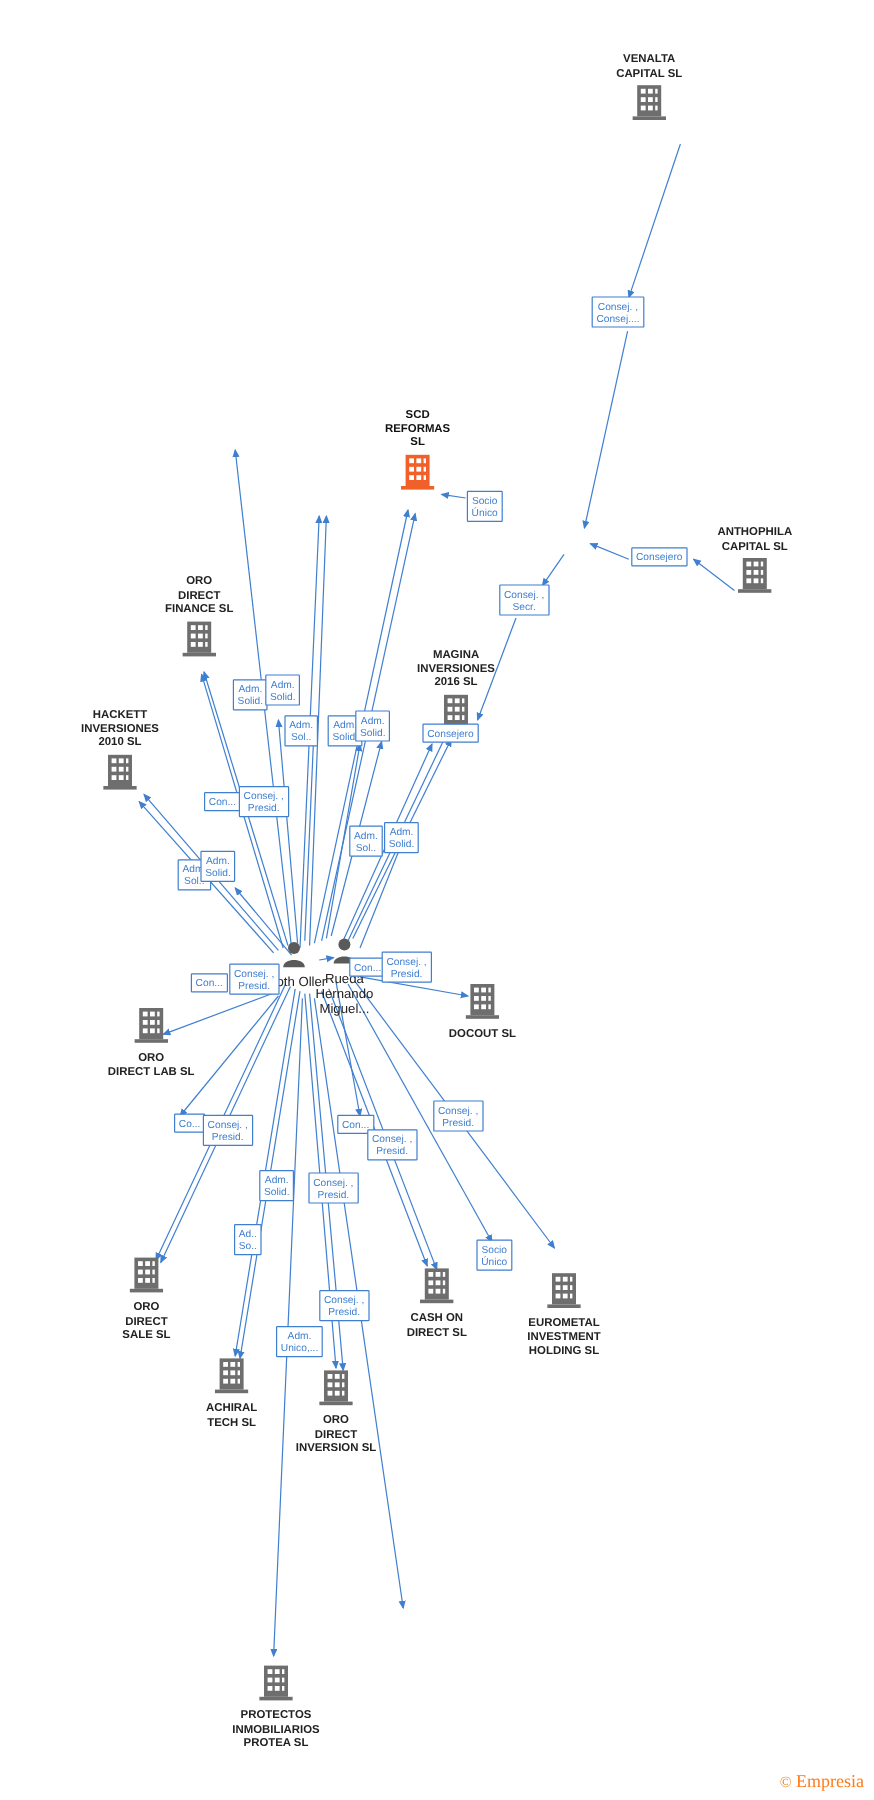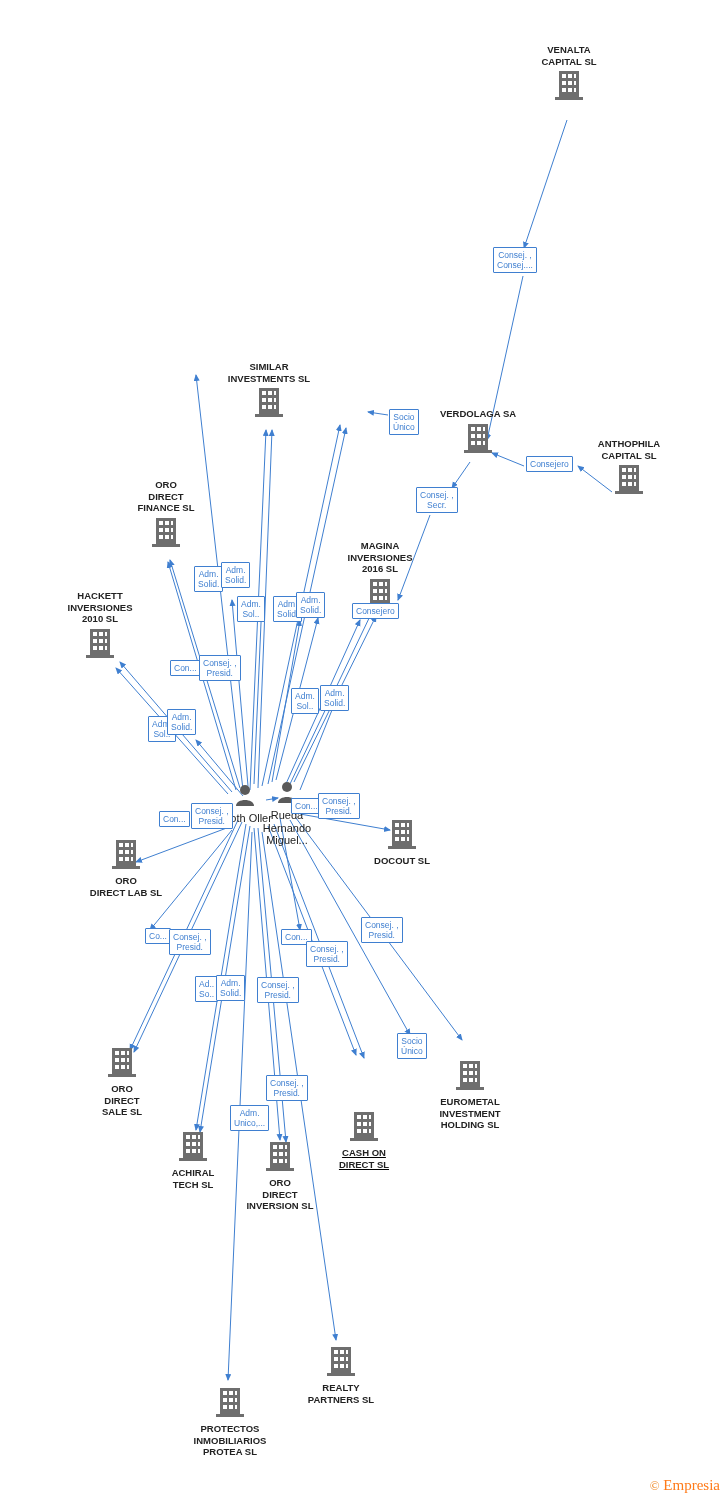--- a/index.html
+++ b/index.html
@@ -135,21 +135,21 @@
       <path d="M296,818 L462,1040"></path>
       <path d="M232,826 L136,862"></path>
       <path d="M300,814 L390,830"></path>
       <path d="M252,832 L228,1380"></path>
       <path d="M262,832 L336,1340"></path>
       <path d="M232,830 L150,930"></path>
       <path d="M280,818 L300,930"></path>
     </g>
   </svg>
 
-  <div class="node label-top" style="left:569px; top:44px;">
+  <div class="node label-top" style="left:541px; top:44px;">
     <span class="label">VENALTA
 CAPITAL  SL</span>
     <span class="glyph">
       <svg width="28" height="32" viewBox="0 0 28 32">
           <rect x="4" y="2" width="20" height="26" fill="#6e6e6e"></rect>
           <rect x="0" y="28" width="28" height="3" fill="#6e6e6e"></rect>
           <g fill="#ffffff">
             <rect x="7" y="5" width="4" height="4"></rect>
             <rect x="13" y="5" width="4" height="4"></rect>
             <rect x="19" y="5" width="2" height="4"></rect>
@@ -158,63 +158,44 @@
             <rect x="19" y="12" width="2" height="4"></rect>
             <rect x="7" y="19" width="4" height="4"></rect>
             <rect x="13" y="19" width="4" height="4"></rect>
             <rect x="19" y="19" width="2" height="4"></rect>
           </g>
         </svg>
     </span>
   </div>
 
 
-  <div class="node label-top" style="left:269px; top:361px;">
-    <span class="label">SIMILAR
-INVESTMENTS SL</span>
-    <span class="glyph">
-      <svg width="28" height="32" viewBox="0 0 28 32">
-          <rect x="4" y="2" width="20" height="26" fill="#6e6e6e"></rect>
-          <rect x="0" y="28" width="28" height="3" fill="#6e6e6e"></rect>
-          <g fill="#ffffff">
-            <rect x="7" y="5" width="4" height="4"></rect>
-            <rect x="13" y="5" width="4" height="4"></rect>
-            <rect x="19" y="5" width="2" height="4"></rect>
-            <rect x="7" y="12" width="4" height="4"></rect>
-            <rect x="13" y="12" width="4" height="4"></rect>
-            <rect x="19" y="12" width="2" height="4"></rect>
-            <rect x="7" y="19" width="4" height="4"></rect>
-            <rect x="13" y="19" width="4" height="4"></rect>
-            <rect x="19" y="19" width="2" height="4"></rect>
-          </g>
-        </svg>
-    </span>
-  </div>
-
-
-  <div class="node label-top" style="left:478px; top:408px;">
-    <span class="label">VERDOLAGA SA</span>
-    <span class="glyph">
-      <svg width="28" height="32" viewBox="0 0 28 32">
-          <rect x="4" y="2" width="20" height="26" fill="#6e6e6e"></rect>
-          <rect x="0" y="28" width="28" height="3" fill="#6e6e6e"></rect>
-          <g fill="#ffffff">
-            <rect x="7" y="5" width="4" height="4"></rect>
-            <rect x="13" y="5" width="4" height="4"></rect>
-            <rect x="19" y="5" width="2" height="4"></rect>
-            <rect x="7" y="12" width="4" height="4"></rect>
-            <rect x="13" y="12" width="4" height="4"></rect>
-            <rect x="19" y="12" width="2" height="4"></rect>
-            <rect x="7" y="19" width="4" height="4"></rect>
-            <rect x="13" y="19" width="4" height="4"></rect>
-            <rect x="19" y="19" width="2" height="4"></rect>
-          </g>
-        </svg>
-    </span>
-  </div>
+
+  <div class="node label-top highlight" style="left:348px; top:340px;">
+    <span class="label">SCD
+REFORMAS
+SL</span>
+    <span class="glyph">
+      <svg width="28" height="32" viewBox="0 0 28 32">
+          <rect x="4" y="2" width="20" height="26" fill="#f2602a"></rect>
+          <rect x="0" y="28" width="28" height="3" fill="#f2602a"></rect>
+          <g fill="#ffffff">
+            <rect x="7" y="5" width="4" height="4"></rect>
+            <rect x="13" y="5" width="4" height="4"></rect>
+            <rect x="19" y="5" width="2" height="4"></rect>
+            <rect x="7" y="12" width="4" height="4"></rect>
+            <rect x="13" y="12" width="4" height="4"></rect>
+            <rect x="19" y="12" width="2" height="4"></rect>
+            <rect x="7" y="19" width="4" height="4"></rect>
+            <rect x="13" y="19" width="4" height="4"></rect>
+            <rect x="19" y="19" width="2" height="4"></rect>
+          </g>
+        </svg>
+    </span>
+  </div>
+
 
   <div class="node label-top" style="left:629px; top:438px;">
     <span class="label">ANTHOPHILA
 CAPITAL  SL</span>
     <span class="glyph">
       <svg width="28" height="32" viewBox="0 0 28 32">
           <rect x="4" y="2" width="20" height="26" fill="#6e6e6e"></rect>
           <rect x="0" y="28" width="28" height="3" fill="#6e6e6e"></rect>
           <g fill="#ffffff">
             <rect x="7" y="5" width="4" height="4"></rect>
@@ -381,21 +362,21 @@
             <rect x="13" y="19" width="4" height="4"></rect>
             <rect x="19" y="19" width="2" height="4"></rect>
           </g>
         </svg>
     </span>
     <span class="label">EUROMETAL
 INVESTMENT
 HOLDING SL</span>
   </div>
 
-  <div class="node label-bottom" style="left:364px; top:1110px;text-decoration:underline;">
+  <div class="node label-bottom" style="left:364px; top:1055px;">
     <span class="glyph">
       <svg width="28" height="32" viewBox="0 0 28 32">
           <rect x="4" y="2" width="20" height="26" fill="#6e6e6e"></rect>
           <rect x="0" y="28" width="28" height="3" fill="#6e6e6e"></rect>
           <g fill="#ffffff">
             <rect x="7" y="5" width="4" height="4"></rect>
             <rect x="13" y="5" width="4" height="4"></rect>
             <rect x="19" y="5" width="2" height="4"></rect>
             <rect x="7" y="12" width="4" height="4"></rect>
             <rect x="13" y="12" width="4" height="4"></rect>
@@ -471,41 +452,20 @@
             <rect x="13" y="19" width="4" height="4"></rect>
             <rect x="19" y="19" width="2" height="4"></rect>
           </g>
         </svg>
     </span>
     <span class="label">ORO
 DIRECT
 INVERSION SL</span>
   </div>
 
-  <div class="node label-bottom" style="left:341px; top:1345px;">
-    <span class="glyph">
-      <svg width="28" height="32" viewBox="0 0 28 32">
-          <rect x="4" y="2" width="20" height="26" fill="#6e6e6e"></rect>
-          <rect x="0" y="28" width="28" height="3" fill="#6e6e6e"></rect>
-          <g fill="#ffffff">
-            <rect x="7" y="5" width="4" height="4"></rect>
-            <rect x="13" y="5" width="4" height="4"></rect>
-            <rect x="19" y="5" width="2" height="4"></rect>
-            <rect x="7" y="12" width="4" height="4"></rect>
-            <rect x="13" y="12" width="4" height="4"></rect>
-            <rect x="19" y="12" width="2" height="4"></rect>
-            <rect x="7" y="19" width="4" height="4"></rect>
-            <rect x="13" y="19" width="4" height="4"></rect>
-            <rect x="19" y="19" width="2" height="4"></rect>
-          </g>
-        </svg>
-    </span>
-    <span class="label">REALTY
-PARTNERS  SL</span>
-  </div>
 
   <div class="node label-bottom" style="left:230px; top:1386px;">
     <span class="glyph">
       <svg width="28" height="32" viewBox="0 0 28 32">
           <rect x="4" y="2" width="20" height="26" fill="#6e6e6e"></rect>
           <rect x="0" y="28" width="28" height="3" fill="#6e6e6e"></rect>
           <g fill="#ffffff">
             <rect x="7" y="5" width="4" height="4"></rect>
             <rect x="13" y="5" width="4" height="4"></rect>
             <rect x="19" y="5" width="2" height="4"></rect>
@@ -559,21 +519,21 @@
   <div class="edge-label" style="left:318px; top:793px;">Consej. ,
 Presid.</div>
   <div class="edge-label" style="left:145px; top:928px;">Co...</div>
   <div class="edge-label" style="left:169px; top:929px;">Consej. ,
 Presid.</div>
   <div class="edge-label" style="left:281px; top:929px;">Con...</div>
   <div class="edge-label" style="left:306px; top:941px;">Consej. ,
 Presid.</div>
   <div class="edge-label" style="left:361px; top:917px;">Consej. ,
 Presid.</div>
-  <div class="edge-label" style="left:195px; top:976px;">Ad..
+  <div class="edge-label" style="left:195px; top:1020px;">Ad..
 So..</div>
   <div class="edge-label" style="left:216px; top:975px;">Adm.
 Solid.</div>
   <div class="edge-label" style="left:257px; top:977px;">Consej. ,
 Presid.</div>
   <div class="edge-label" style="left:397px; top:1033px;">Socio
 Único</div>
   <div class="edge-label" style="left:266px; top:1075px;">Consej. ,
 Presid.</div>
   <div class="edge-label" style="left:230px; top:1105px;">Adm.

